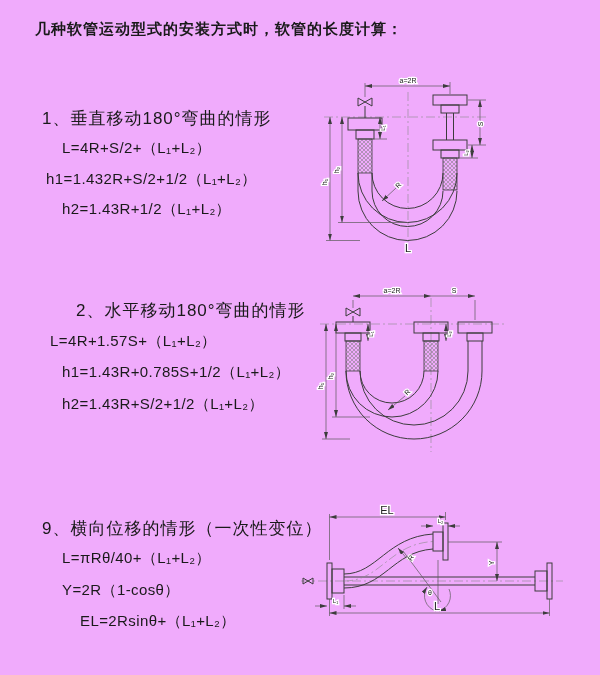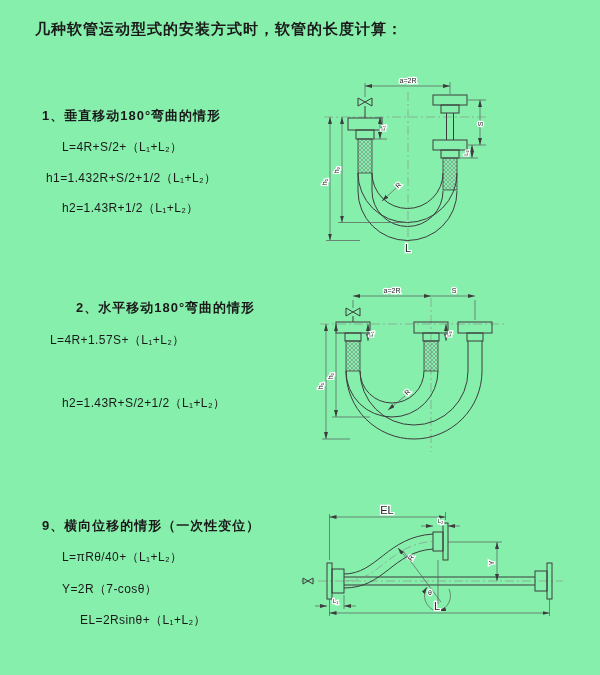--- a/index.html
+++ b/index.html
@@ -1,24 +1,24 @@
 <!DOCTYPE html>
 <html><head>
 <meta charset="utf-8">
 <style>
   html,body{margin:0;padding:0;background:#e8e8e8;}
   .page{
-    position:relative;width:600px;height:675px;background:#86efac;
+    position:relative;width:600px;height:675px;background:#f0abfc;
     font-family:"Liberation Sans","DejaVu Sans",sans-serif;color:#1a1a1a;
     overflow:hidden;margin:0 auto;
   }
   .txt{position:absolute;white-space:nowrap;}
   .title{font-size:15px;font-weight:bold;letter-spacing:1px;}
-  .heading{font-size:13px;font-weight:bold;letter-spacing:1px;}
-  .formula{font-size:12px;letter-spacing:.4px;}
+  .heading{font-size:17px;font-weight:normal;letter-spacing:1px;}
+  .formula{font-size:15px;letter-spacing:.4px;}
   svg{position:absolute;}
   .ln{stroke:#3c3c3c;stroke-width:1;fill:none;}
   .thin{stroke:#5a5a5a;stroke-width:.7;fill:none;}
   .cl{stroke:#8a8a8a;stroke-width:.6;fill:none;stroke-dasharray:9 3 2 3;}
   .braid{stroke:#3c3c3c;stroke-width:.8;}
   text.dim{font-family:"Liberation Sans","DejaVu Sans",sans-serif;font-size:7px;fill:#222;
     text-anchor:middle;paint-order:stroke;stroke:#ffffff;stroke-width:2.5px;}
   text.sm{font-size:6px;}
   text.lg{font-size:11px;}
 </style>
@@ -29,25 +29,26 @@
 
   <div class="txt title" style="left:35px;top:20px;">几种软管运动型式的安装方式时，软管的长度计算：</div>
 
   <div class="txt heading" style="left:42px;top:107px;">1、垂直移动180°弯曲的情形</div>
   <div class="txt formula" style="left:62px;top:139px;">L=4R+S/2+（L₁+L₂）</div>
   <div class="txt formula" style="left:46px;top:170px;">h1=1.432R+S/2+1/2（L₁+L₂）</div>
   <div class="txt formula" style="left:62px;top:200px;">h2=1.43R+1/2（L₁+L₂）</div>
 
   <div class="txt heading" style="left:42px;top:299px;margin-left:34px;">2、水平移动180°弯曲的情形</div>
   <div class="txt formula" style="left:50px;top:332px;">L=4R+1.57S+（L₁+L₂）</div>
+  <div class="txt formula" style="left:62px;top:363px;">h1=1.43R+0.785S+1/2（L₁+L₂）</div>
   <div class="txt formula" style="left:62px;top:395px;">h2=1.43R+S/2+1/2（L₁+L₂）</div>
 
   <div class="txt heading" style="left:42px;top:517px;">9、横向位移的情形（一次性变位）</div>
   <div class="txt formula" style="left:62px;top:549px;">L=πRθ/40+（L₁+L₂）</div>
-  <div class="txt formula" style="left:62px;top:581px;">Y=2R（7-cosθ）</div>
+  <div class="txt formula" style="left:62px;top:581px;">Y=2R（1-cosθ）</div>
   <div class="txt formula" style="left:80px;top:612px;">EL=2Rsinθ+（L₁+L₂）</div>
 
   <svg style="left:308px;top:70px;" width="290" height="192" viewBox="0 0 290 192">
     <defs>
       <pattern id="br1" width="4" height="4" patternUnits="userSpaceOnUse">
         <path d="M0,4 L4,0 M0,0 L4,4" stroke="#777" stroke-width="0.5" fill="none"></path>
       </pattern>
       <marker id="ar1" orient="auto-start-reverse" markerWidth="8" markerHeight="5" refX="7" refY="2" markerUnits="userSpaceOnUse">
         <path d="M0,0 L7,2 L0,4 Z" fill="#3c3c3c"></path>
       </marker>

